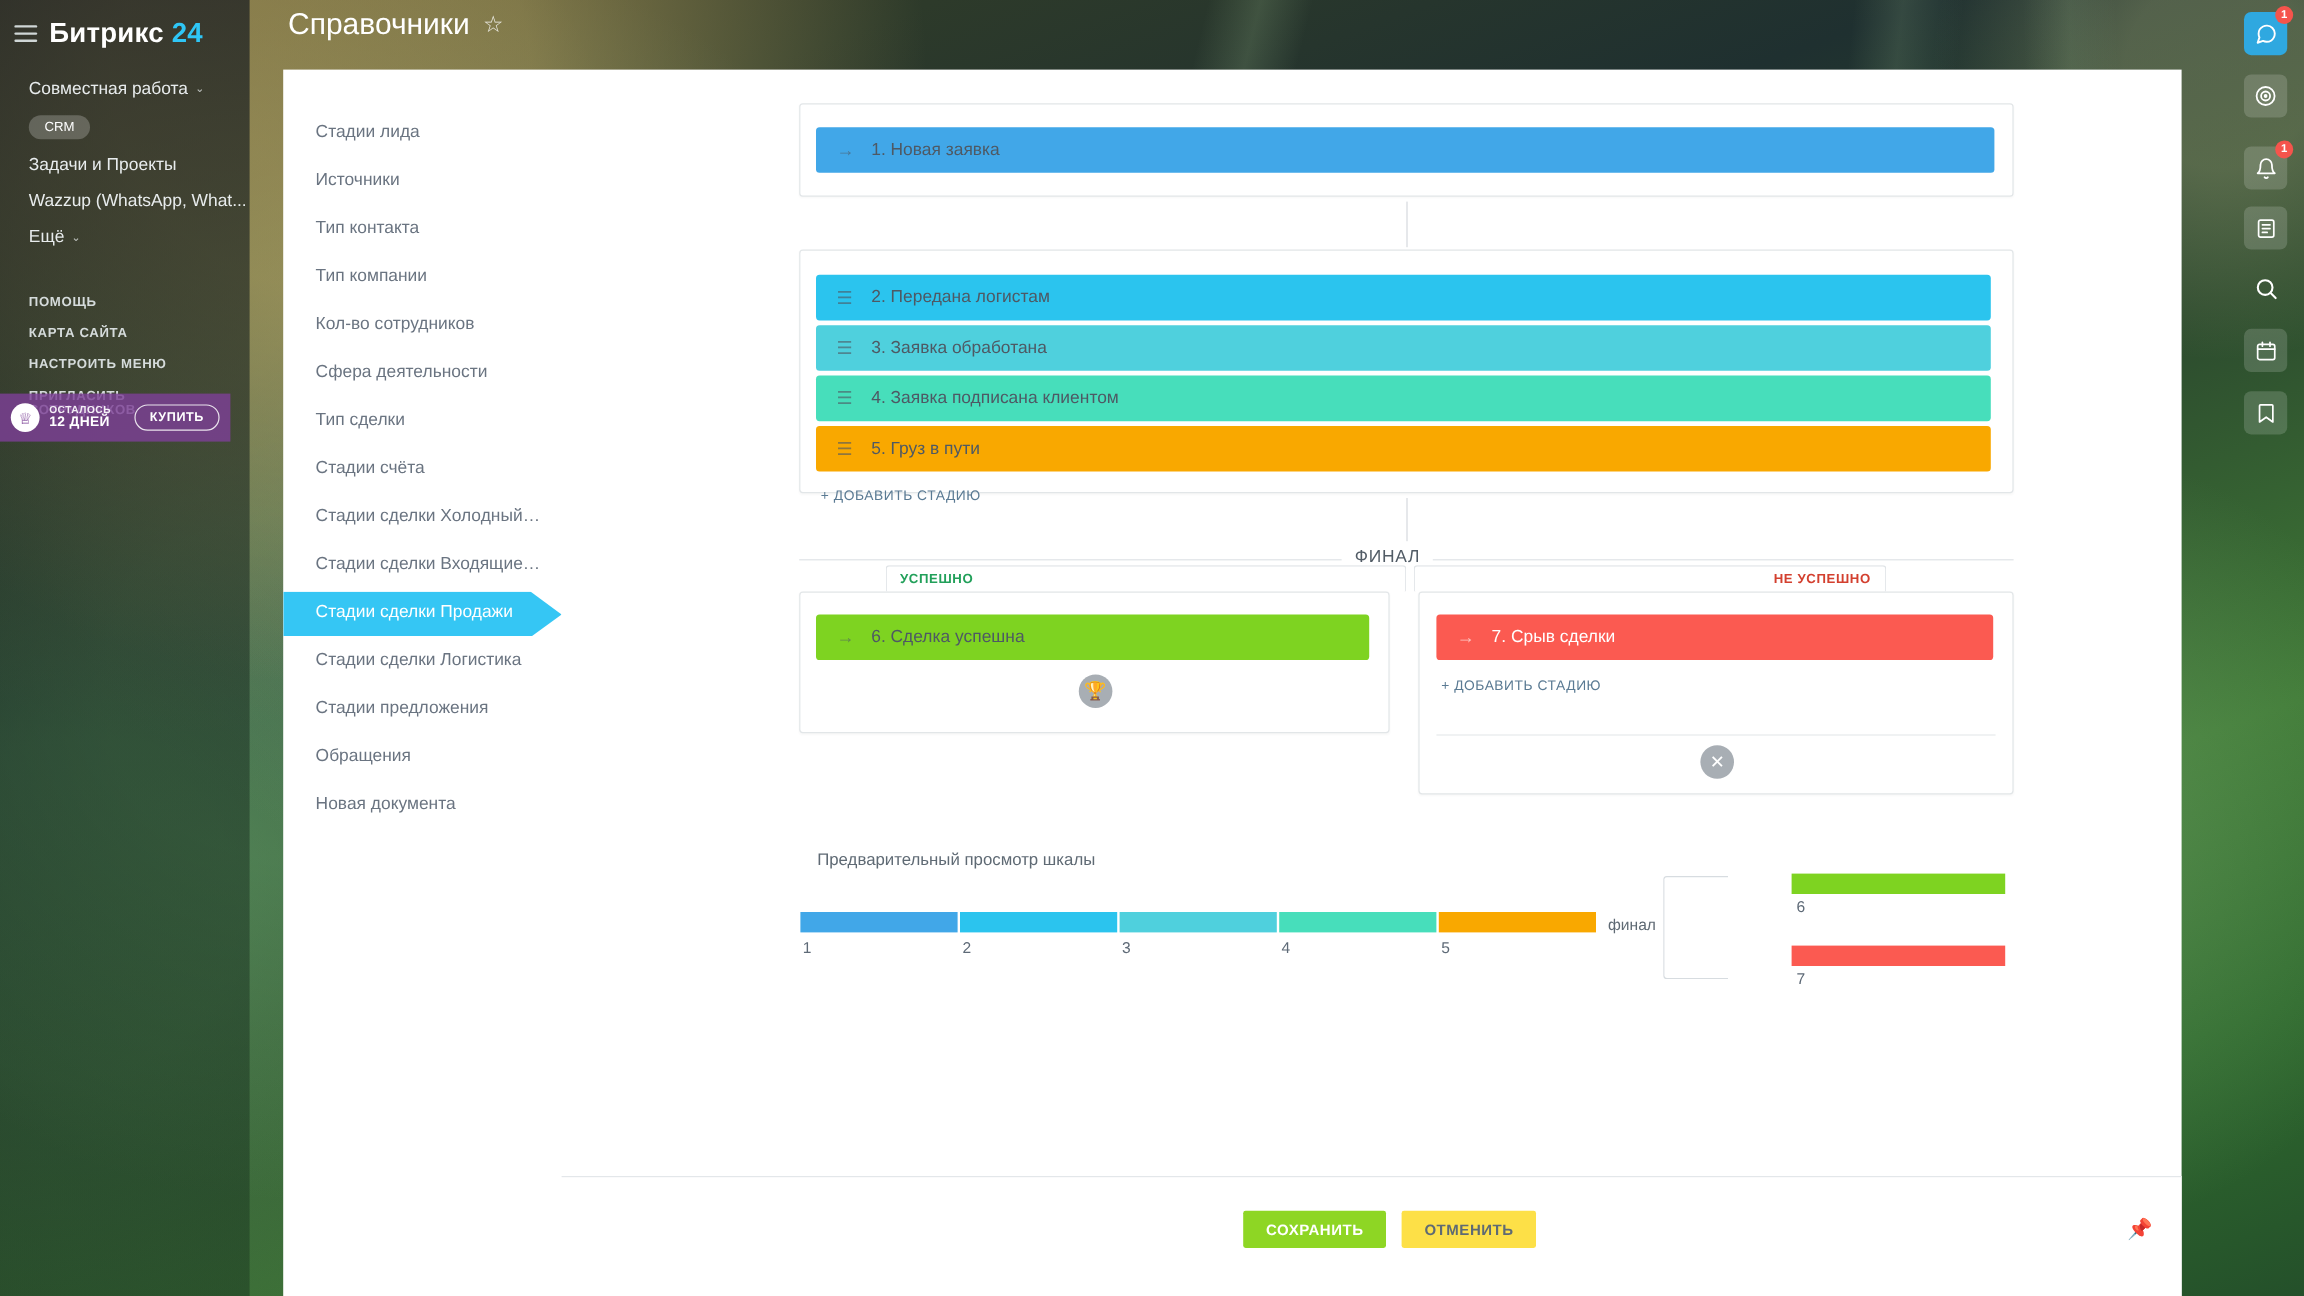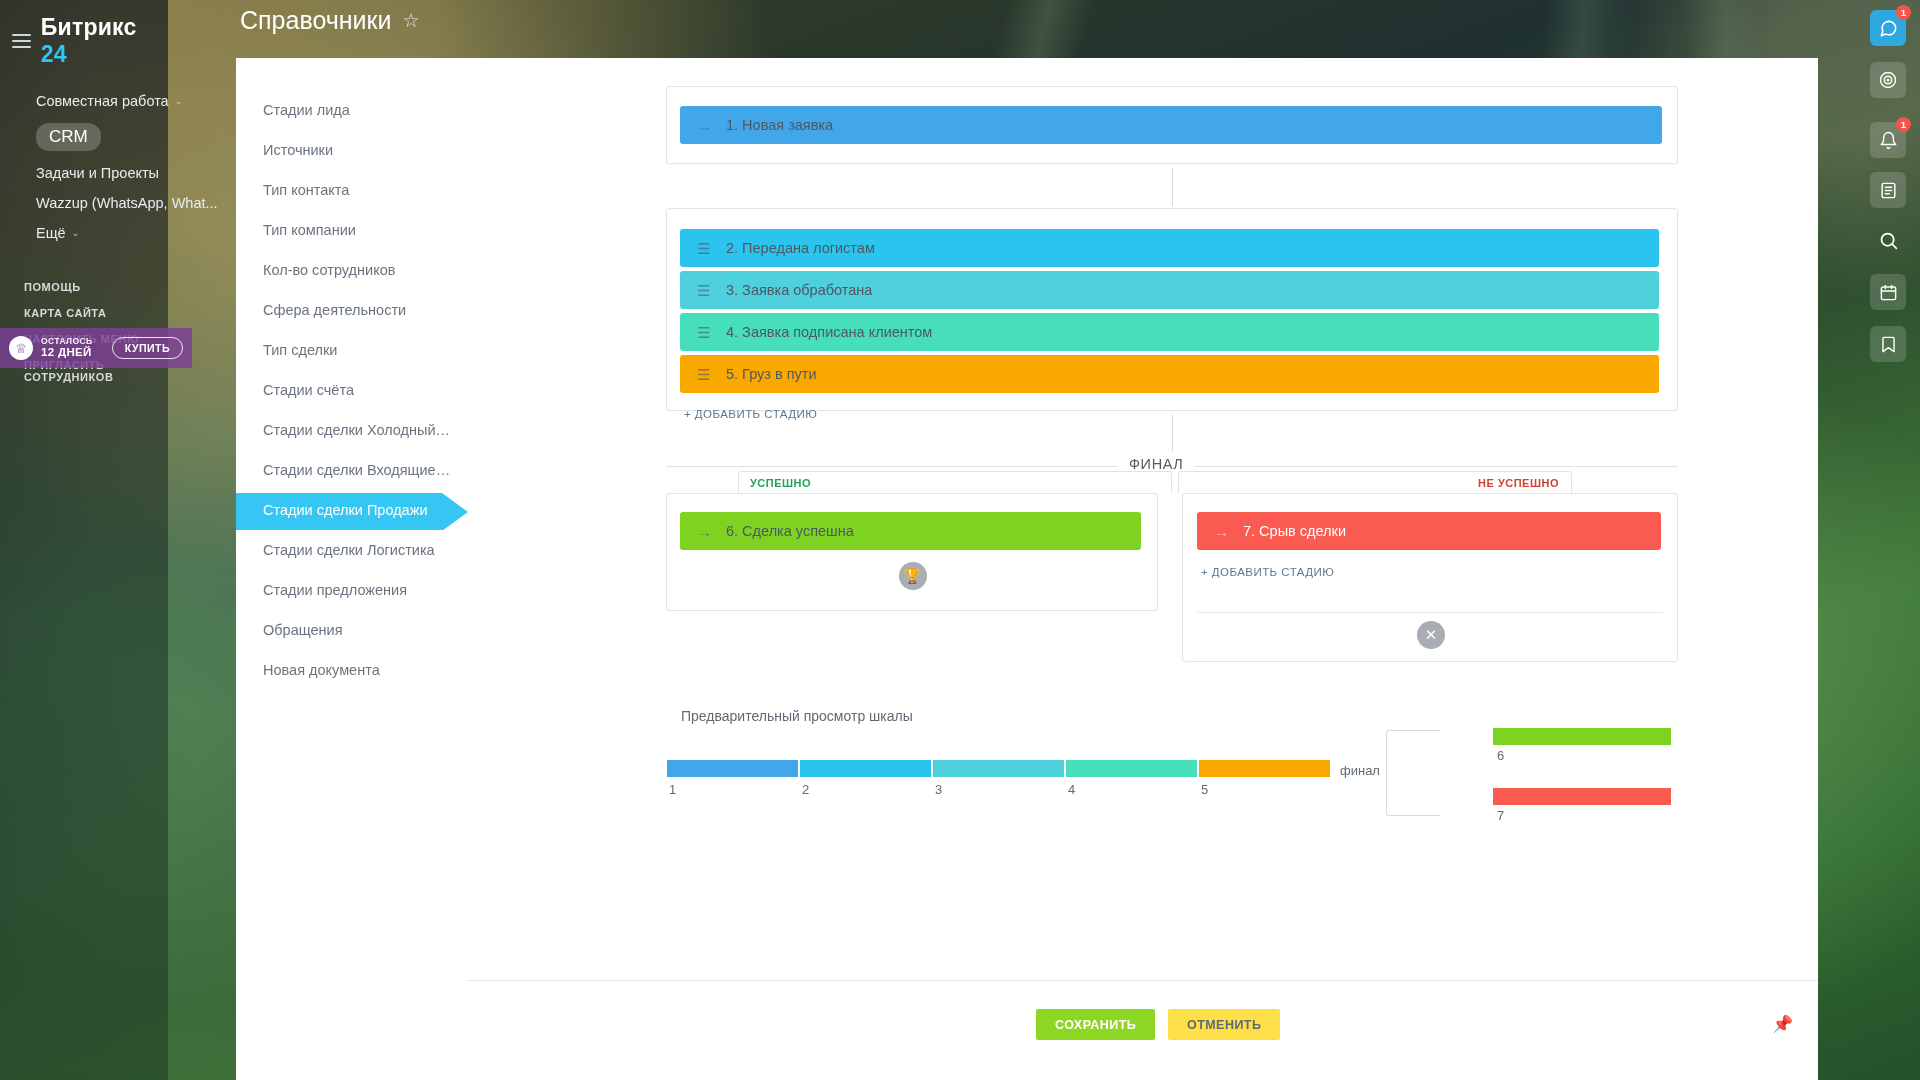--- a/index.html
+++ b/index.html
@@ -31,48 +31,48 @@
     position: absolute; inset: 0;
     background:
       linear-gradient(104deg, rgba(255,255,255,0.00) 46%, rgba(190,230,170,0.16) 48%, rgba(255,255,255,0.00) 50%),
       linear-gradient(96deg, rgba(255,255,255,0.00) 76%, rgba(200,240,180,0.13) 78%, rgba(255,255,255,0.00) 80.5%),
       linear-gradient(88deg, rgba(255,255,255,0.00) 88%, rgba(190,230,170,0.10) 90%, rgba(255,255,255,0.00) 92%);
   }
 
   
   .sidebar {
     position: absolute; left: 0; top: 0;
-    width: 168px; height: 1080px;
+    width: 208px; height: 1080px;
     z-index: 5;
     background: linear-gradient(175deg, rgba(26,30,34,0.74) 0%, rgba(24,34,32,0.62) 28%, rgba(22,40,30,0.50) 56%, rgba(20,46,28,0.44) 100%);
   }
   .brand {
     display: flex; align-items: center; gap: 10px;
     padding: 14px 0 0 12px;
   }
   .burger { width: 19px; display: flex; flex-direction: column; gap: 4px; cursor: pointer; }
   .burger i { display: block; height: 2px; background: #cfd6d6; border-radius: 1px; }
   .brand-text { font-size: 23px; font-weight: bold; color: #fff; letter-spacing: .2px; }
   .brand-24 { color: #2fc6f6; font-weight: bold; }
 
-  .nav { margin-top: 18px; padding-left: 12px; }
+  .nav { margin-top: 18px; }
   .nav-item {
     display: flex; align-items: center; gap: 6px;
     padding: 7px 12px 7px 24px;
     color: #e8eced; font-size: 14.5px; cursor: pointer;
     white-space: nowrap;
   }
   .nav-item .caret { font-size: 9px; opacity: .75; }
   .nav-item.active-pill { padding-left: 24px; }
   .nav-pill {
     display: inline-block;
     background: rgba(255,255,255,0.22);
     border-radius: 13px;
     padding: 4px 13px;
-    color: #fff; font-size: 17px;
+    color: #fff; font-size: 11px;
   }
   .nav-sub { margin-top: 26px; }
   .nav-sub-item {
     padding: 7px 12px 7px 24px;
     color: #d5dbdb; font-size: 11px; font-weight: bold;
     letter-spacing: .55px; text-transform: uppercase; cursor: pointer;
   }
 
   .promo {
     position: absolute; left: 0; bottom: 712px;

